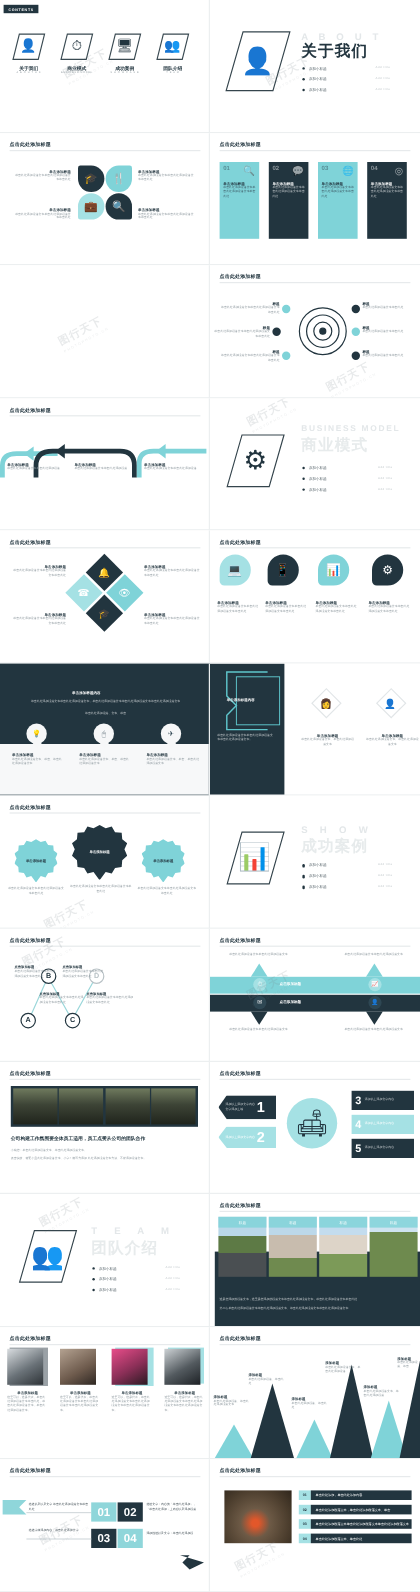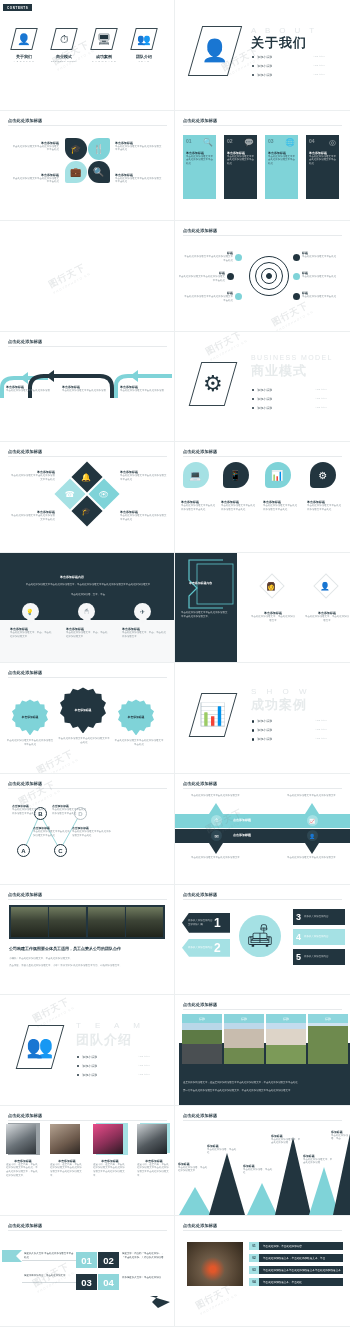--- a/index.html
+++ b/index.html
@@ -42,21 +42,21 @@
   .c-item .en{ font-size:2.1px; color:#9aa4a9; letter-spacing:.55px; margin-top:1.2px; }
   .c-item .pw{ display:flex; justify-content:center; }
 
   
   .dvpara{ position:absolute; left:20px; top:26px; width:40px; height:50px;
            border:1.1px solid #35454d; transform:skewX(-16deg);
            display:flex; align-items:center; justify-content:center; }
   .dvpara .gl{ transform:skewX(16deg); font-size:22px; color:#22353f; line-height:1; }
   .dvpara.sm{ width:36px; height:44px; top:30px; }
   .dv-en{ position:absolute; left:76px; top:26px; font-size:8px; letter-spacing:3.4px;
-          color:#e3e7e9; font-weight:normal;text-align:center; }
+          color:#e3e7e9; font-weight:bold;text-align:center; }
   .dv-cn{ position:absolute; left:76px; top:34px; font-size:13px; font-weight:bold;
           color:#22353f; letter-spacing:1px; }
   .dv-cn.ghost{ color:#e7ebec; }
   .dv-li{ position:absolute; left:77px; font-size:3px; color:#4c5a61; display:flex; align-items:center;}
   .dv-li b{ width:2.2px;height:2.2px;border-radius:50%;background:#22353f;display:inline-block;margin-right:3px;}
   .dv-dot{ position:absolute; font-size:2.4px; color:#c3cacd; letter-spacing:.4px; }
 
   
   .pw-c{ position:absolute; width:22px; height:22px; border-radius:50%; display:flex;
          align-items:center; justify-content:center; color:#fff; font-size:9px; }

